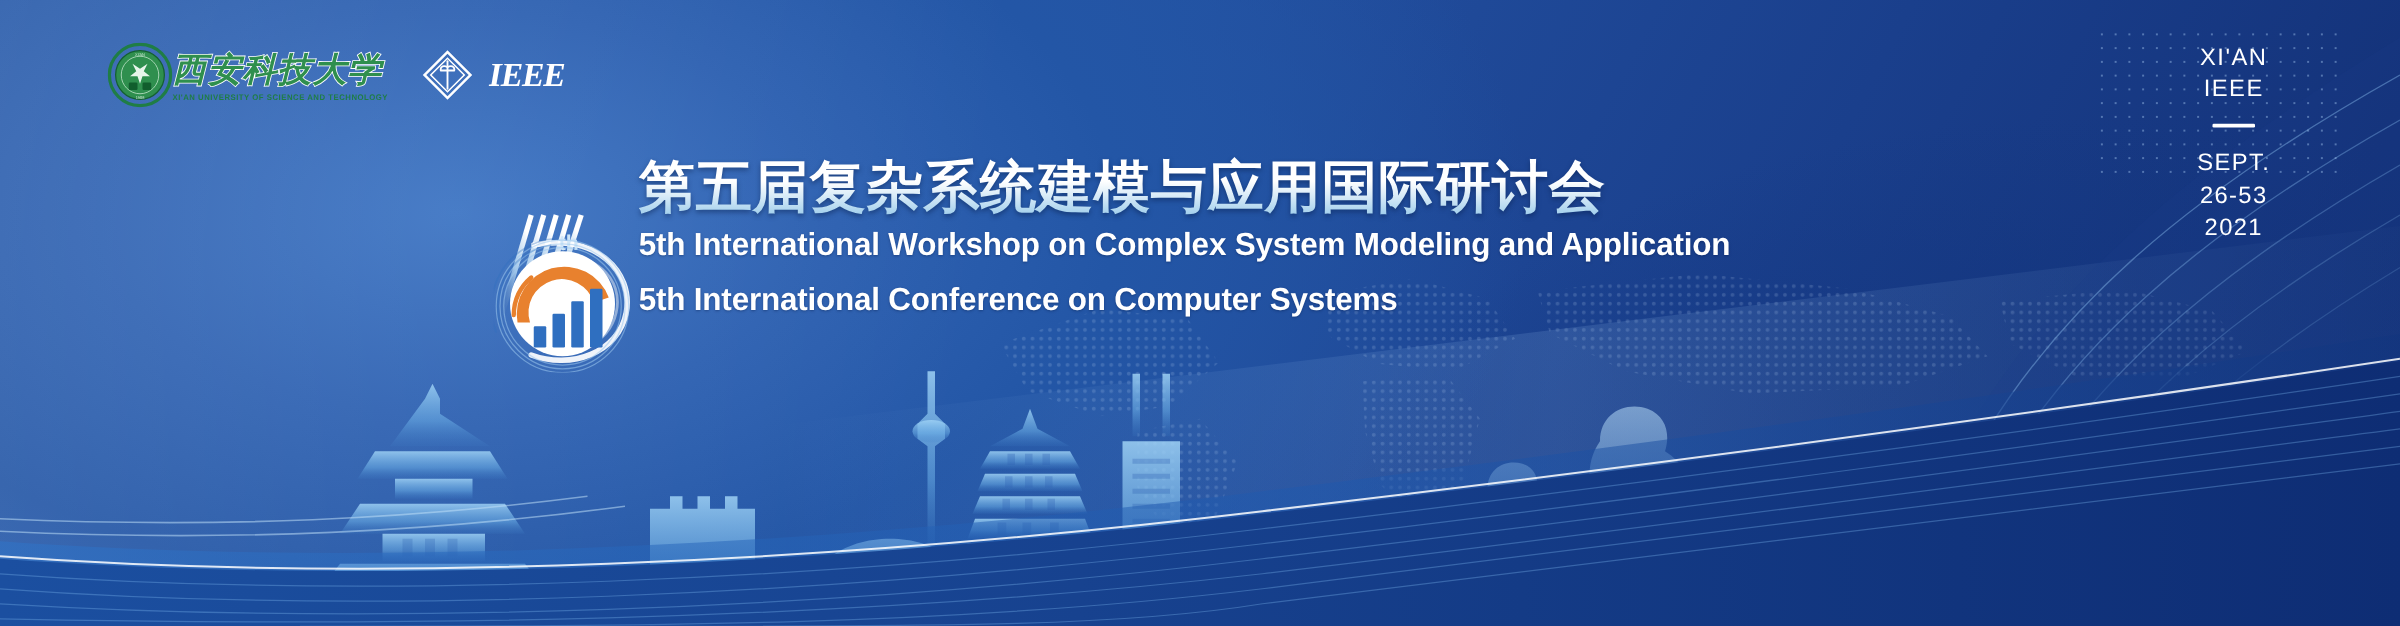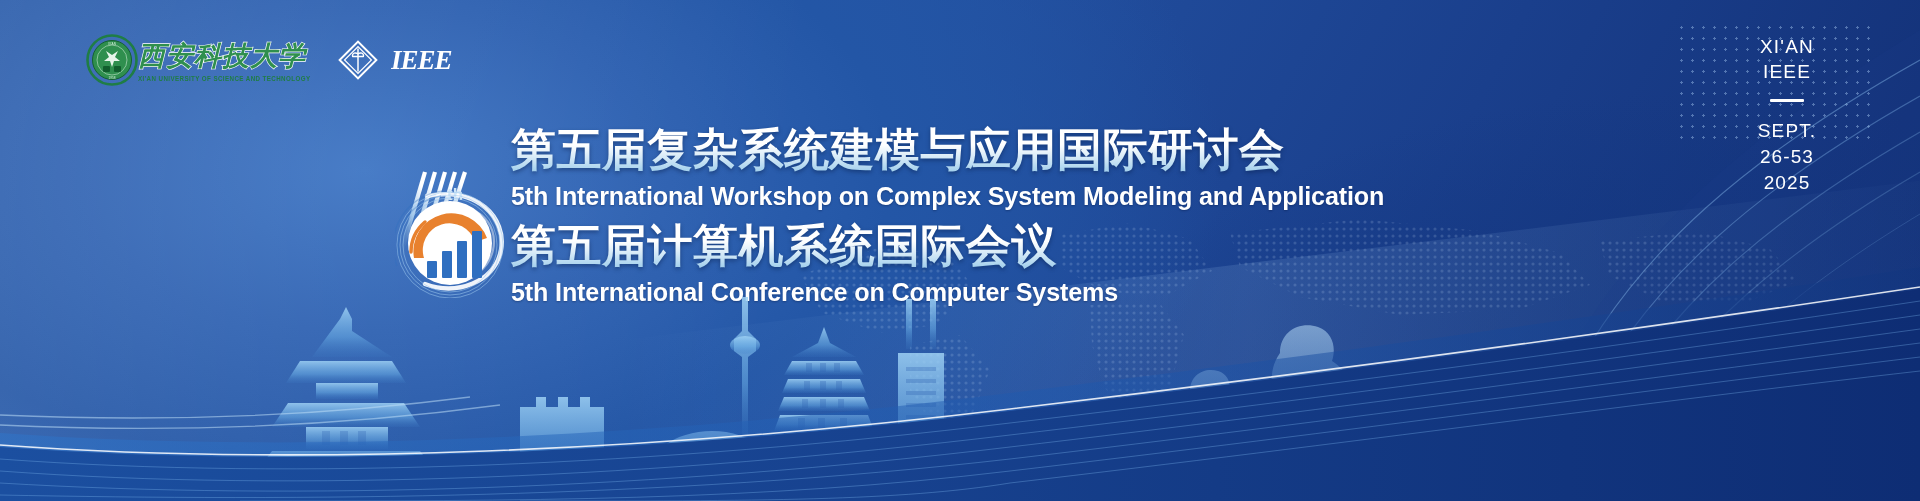--- a/index.html
+++ b/index.html
@@ -225,33 +225,32 @@
       <path d="M6 74 A 50 50 0 0 1 46 8"></path>
       <path d="M2 78 A 55 55 0 0 1 48 3"></path>
     </g>
   </svg>
 
   <div class="titles">
     <div class="cn-title">第五届复杂系统建模与应用国际研讨会</div>
     <div class="gap-a"></div>
     <div class="en-title">5th International Workshop on Complex System Modeling and Application</div>
     <div class="gap-b"></div>
-    <div class="cn-title">第五届计算机系统国际会议</div>
     <div class="gap-a"></div>
     <div class="en-title">5th International Conference on Computer Systems</div>
   </div>
 
   <div class="datepanel">
     <div class="dp-dots"></div>
     <div class="dp-city">XI'AN</div>
     <div class="dp-city">IEEE</div>
     <div class="dp-rule"></div>
     <div class="dp-date">SEPT.</div>
     <div class="dp-date">26-53</div>
-    <div class="dp-date">2025</div>
+    <div class="dp-date">2021</div>
   </div>
 
   <svg class="skyline" viewBox="0 0 1920 210" preserveAspectRatio="none">
     <defs>
       <linearGradient id="skyG" x1="0" y1="0" x2="0" y2="1">
         <stop offset="0" stop-color="#9fd2f5" stop-opacity=".85"></stop>
         <stop offset="60%" stop-color="#6aaee6" stop-opacity=".55"></stop>
         <stop offset="100%" stop-color="#3f7fc8" stop-opacity=".15"></stop>
       </linearGradient>
       <linearGradient id="warG" x1="0" y1="0" x2="0" y2="1">

